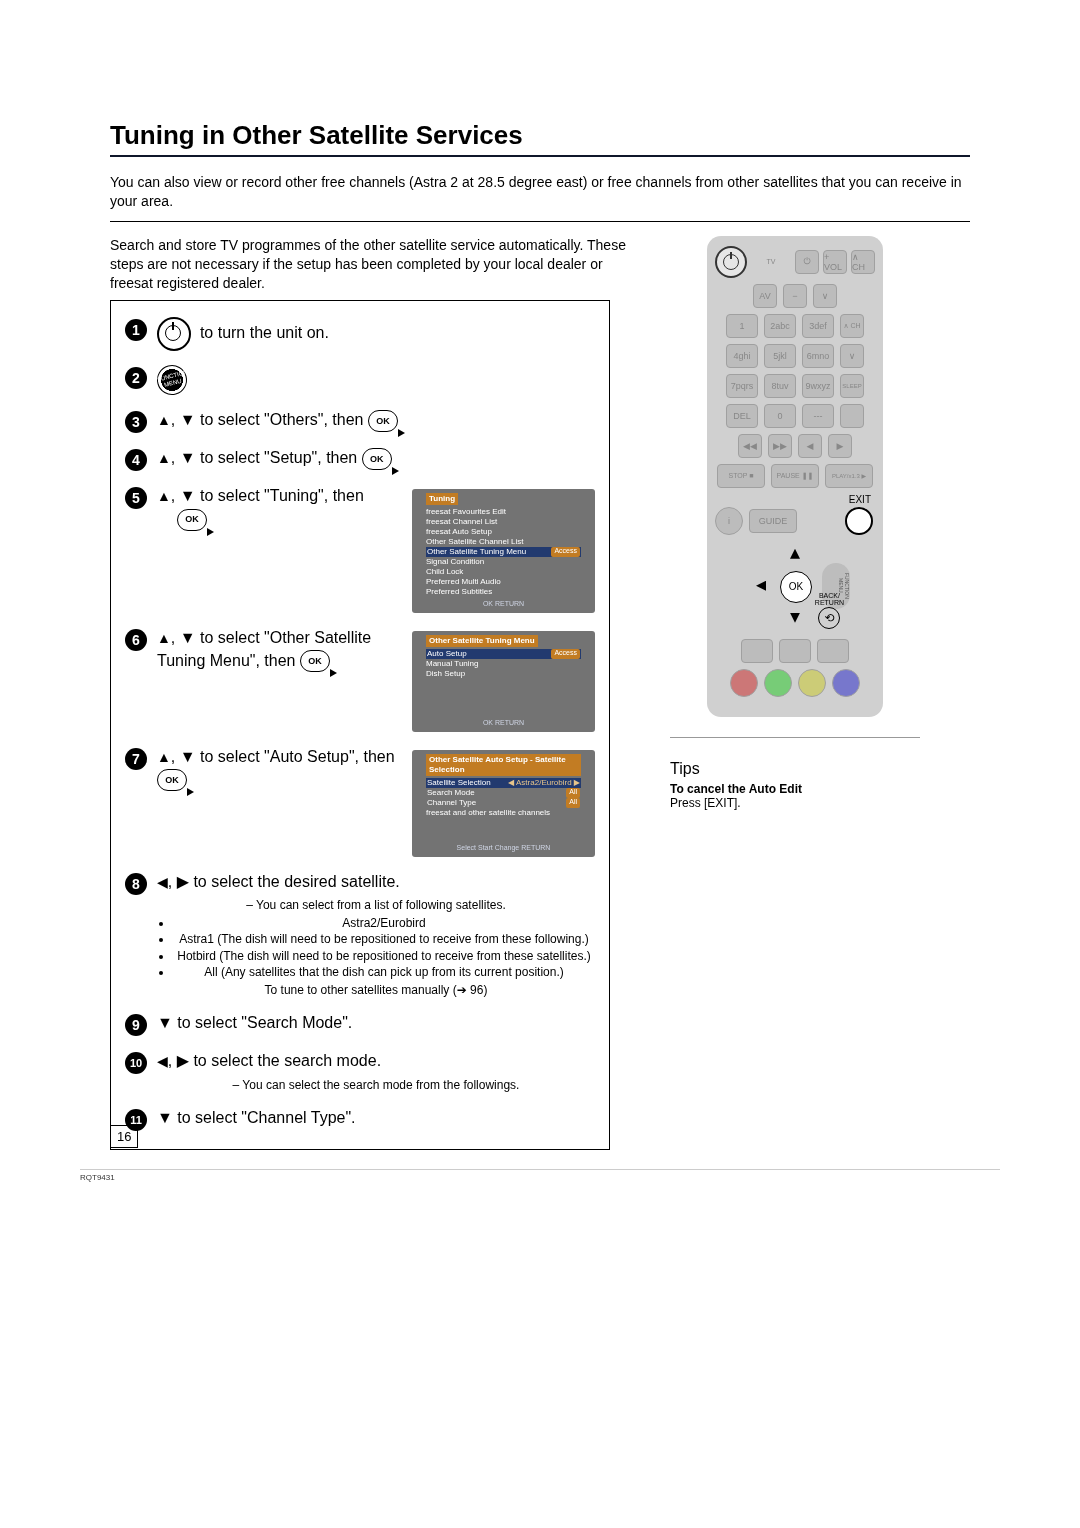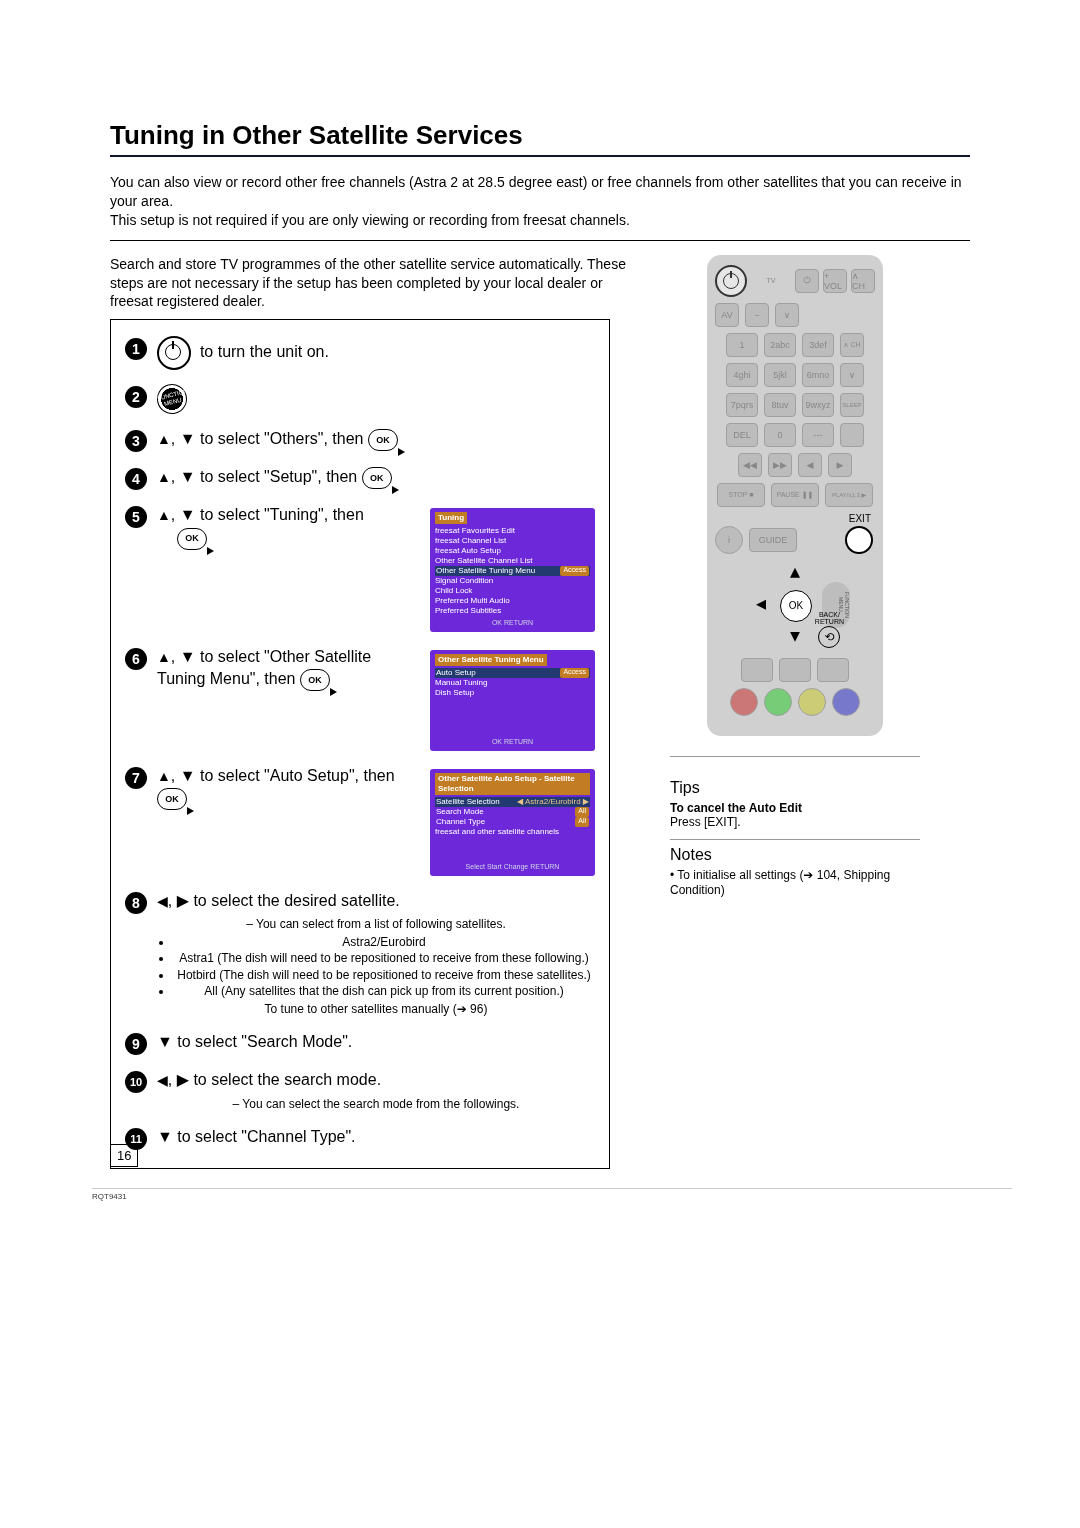--- a/index.html
+++ b/index.html
@@ -130,25 +130,25 @@
     line-height: 7px;
     text-align: center;
     padding-top: 7px;
     box-sizing: border-box;
     transform: rotate(-15deg);
     vertical-align: middle;
     color: #fff;
     background: radial-gradient(circle at 50% 50%, #000 55%, #fff 56%);
   }
   .menu-panel {
-    background: #6d28d9;
+    background: #737373;
     color: #fff;
     font-size: 8px;
     line-height: 1.25;
-    padding: 4px 5px;
+    padding: 4px 14px;
     margin-top: 4px;
     width: 155px;
     border-radius: 3px;
   }
   .menu-panel .hdr {
     background: #c27c23;
     color: #fff;
     padding: 1px 3px;
     font-weight: bold;
     font-size: 8px;
@@ -279,32 +279,30 @@
   }
   .docid {
     position: absolute;
     left: 80px;
     bottom: 28px;
     font-size: 8px;
     color: #333;
     border-top: 1px solid #ccc;
     padding-top: 3px;
     width: 920px;
-    margin-left: 12px;
   }
 </style>
 </head>
 <body>
 
 <div class="page">
   <h1>Tuning in Other Satellite Services</h1>
 
   <div class="intro">
     <div>You can also view or record other free channels (Astra 2 at 28.5 degree east) or free channels from other satellites that you can receive in your area.</div>
-    <div>This setup is not required if you are only viewing or recording from freesat channels.</div>
   </div>
 
   <div class="cols">
     <div>
       <div class="search-intro">Search and store TV programmes of the other satellite service automatically. These steps are not necessary if the setup has been completed by your local dealer or freesat registered dealer.</div>
 
       <div class="steps-box">
 
         <div class="step">
           <span class="step-num">1</span>
@@ -460,21 +458,21 @@
           <div class="rm-power">
               <div class="rm-power-inner"></div>
             </div>
           <div style="text-align:center; font-size:7px; color:#888">TV</div>
           <div style="display:flex; gap:4px">
             <div class="rm-btn sq">⏻</div>
             <div class="rm-btn sq">+ VOL</div>
             <div class="rm-btn sq">∧ CH</div>
           </div>
         </div>
-        <div class="rm-row" style="justify-content:flex-start">
+        <div class="rm-row" style="justify-content:center">
           <div class="rm-btn sq">AV</div>
           <div class="rm-btn sq">−</div>
           <div class="rm-btn sq">∨</div>
         </div>
         <div class="rm-row">
             <div class="rm-btn">1</div>
             <div class="rm-btn">2abc</div>
             <div class="rm-btn">3def</div>
             <div class="rm-btn sq" style="font-size:7px">∧ CH</div>
           </div>
@@ -538,22 +536,18 @@
             <div class="rm-btn round" style="background:#77c"></div>
           </div>
       </div>
 
       <div class="tips">
         <h3>Tips</h3>
         <div class="bold">To cancel the Auto Edit</div>
         <div class="small">Press [EXIT].</div>
       </div>
 
-      <div class="notes">
-        <h3>Notes</h3>
-        <div class="small">• To initialise all settings (➔ 104, Shipping Condition)</div>
-      </div>
     </div>
   </div>
 
   <div class="pagenum">16</div>
   <div class="docid">RQT9431</div>
 </div>
 
 </body></html>

